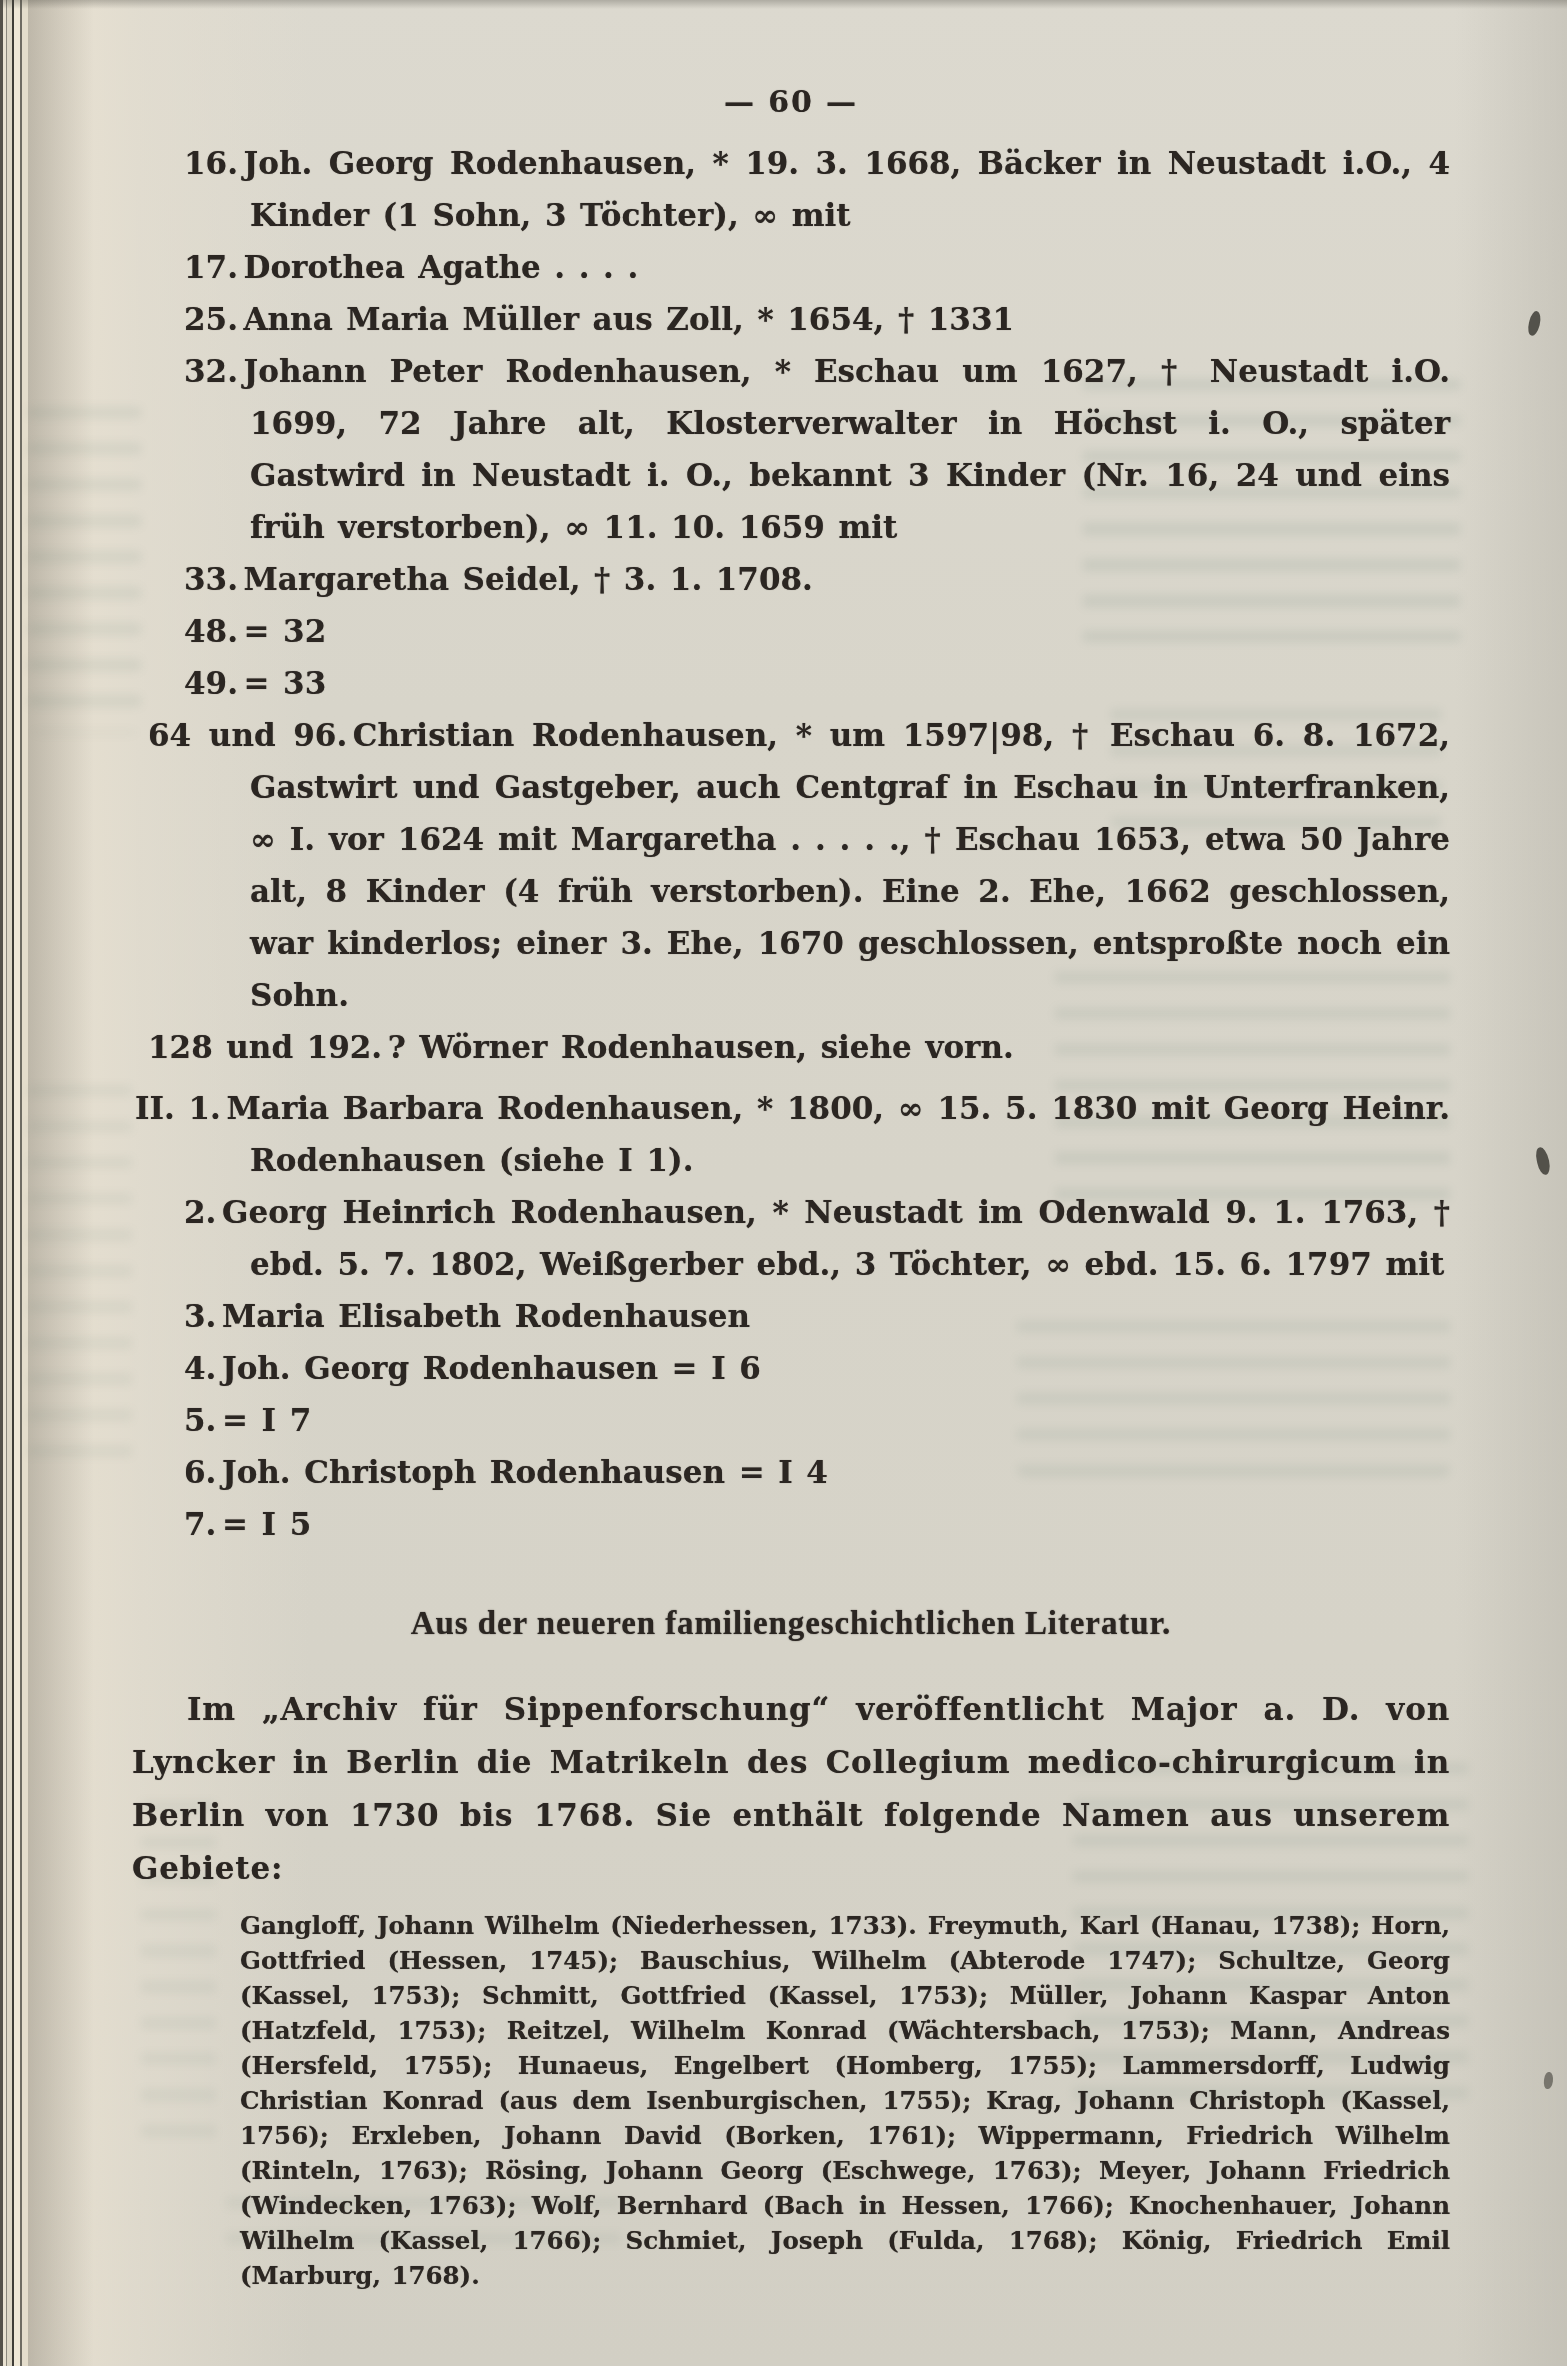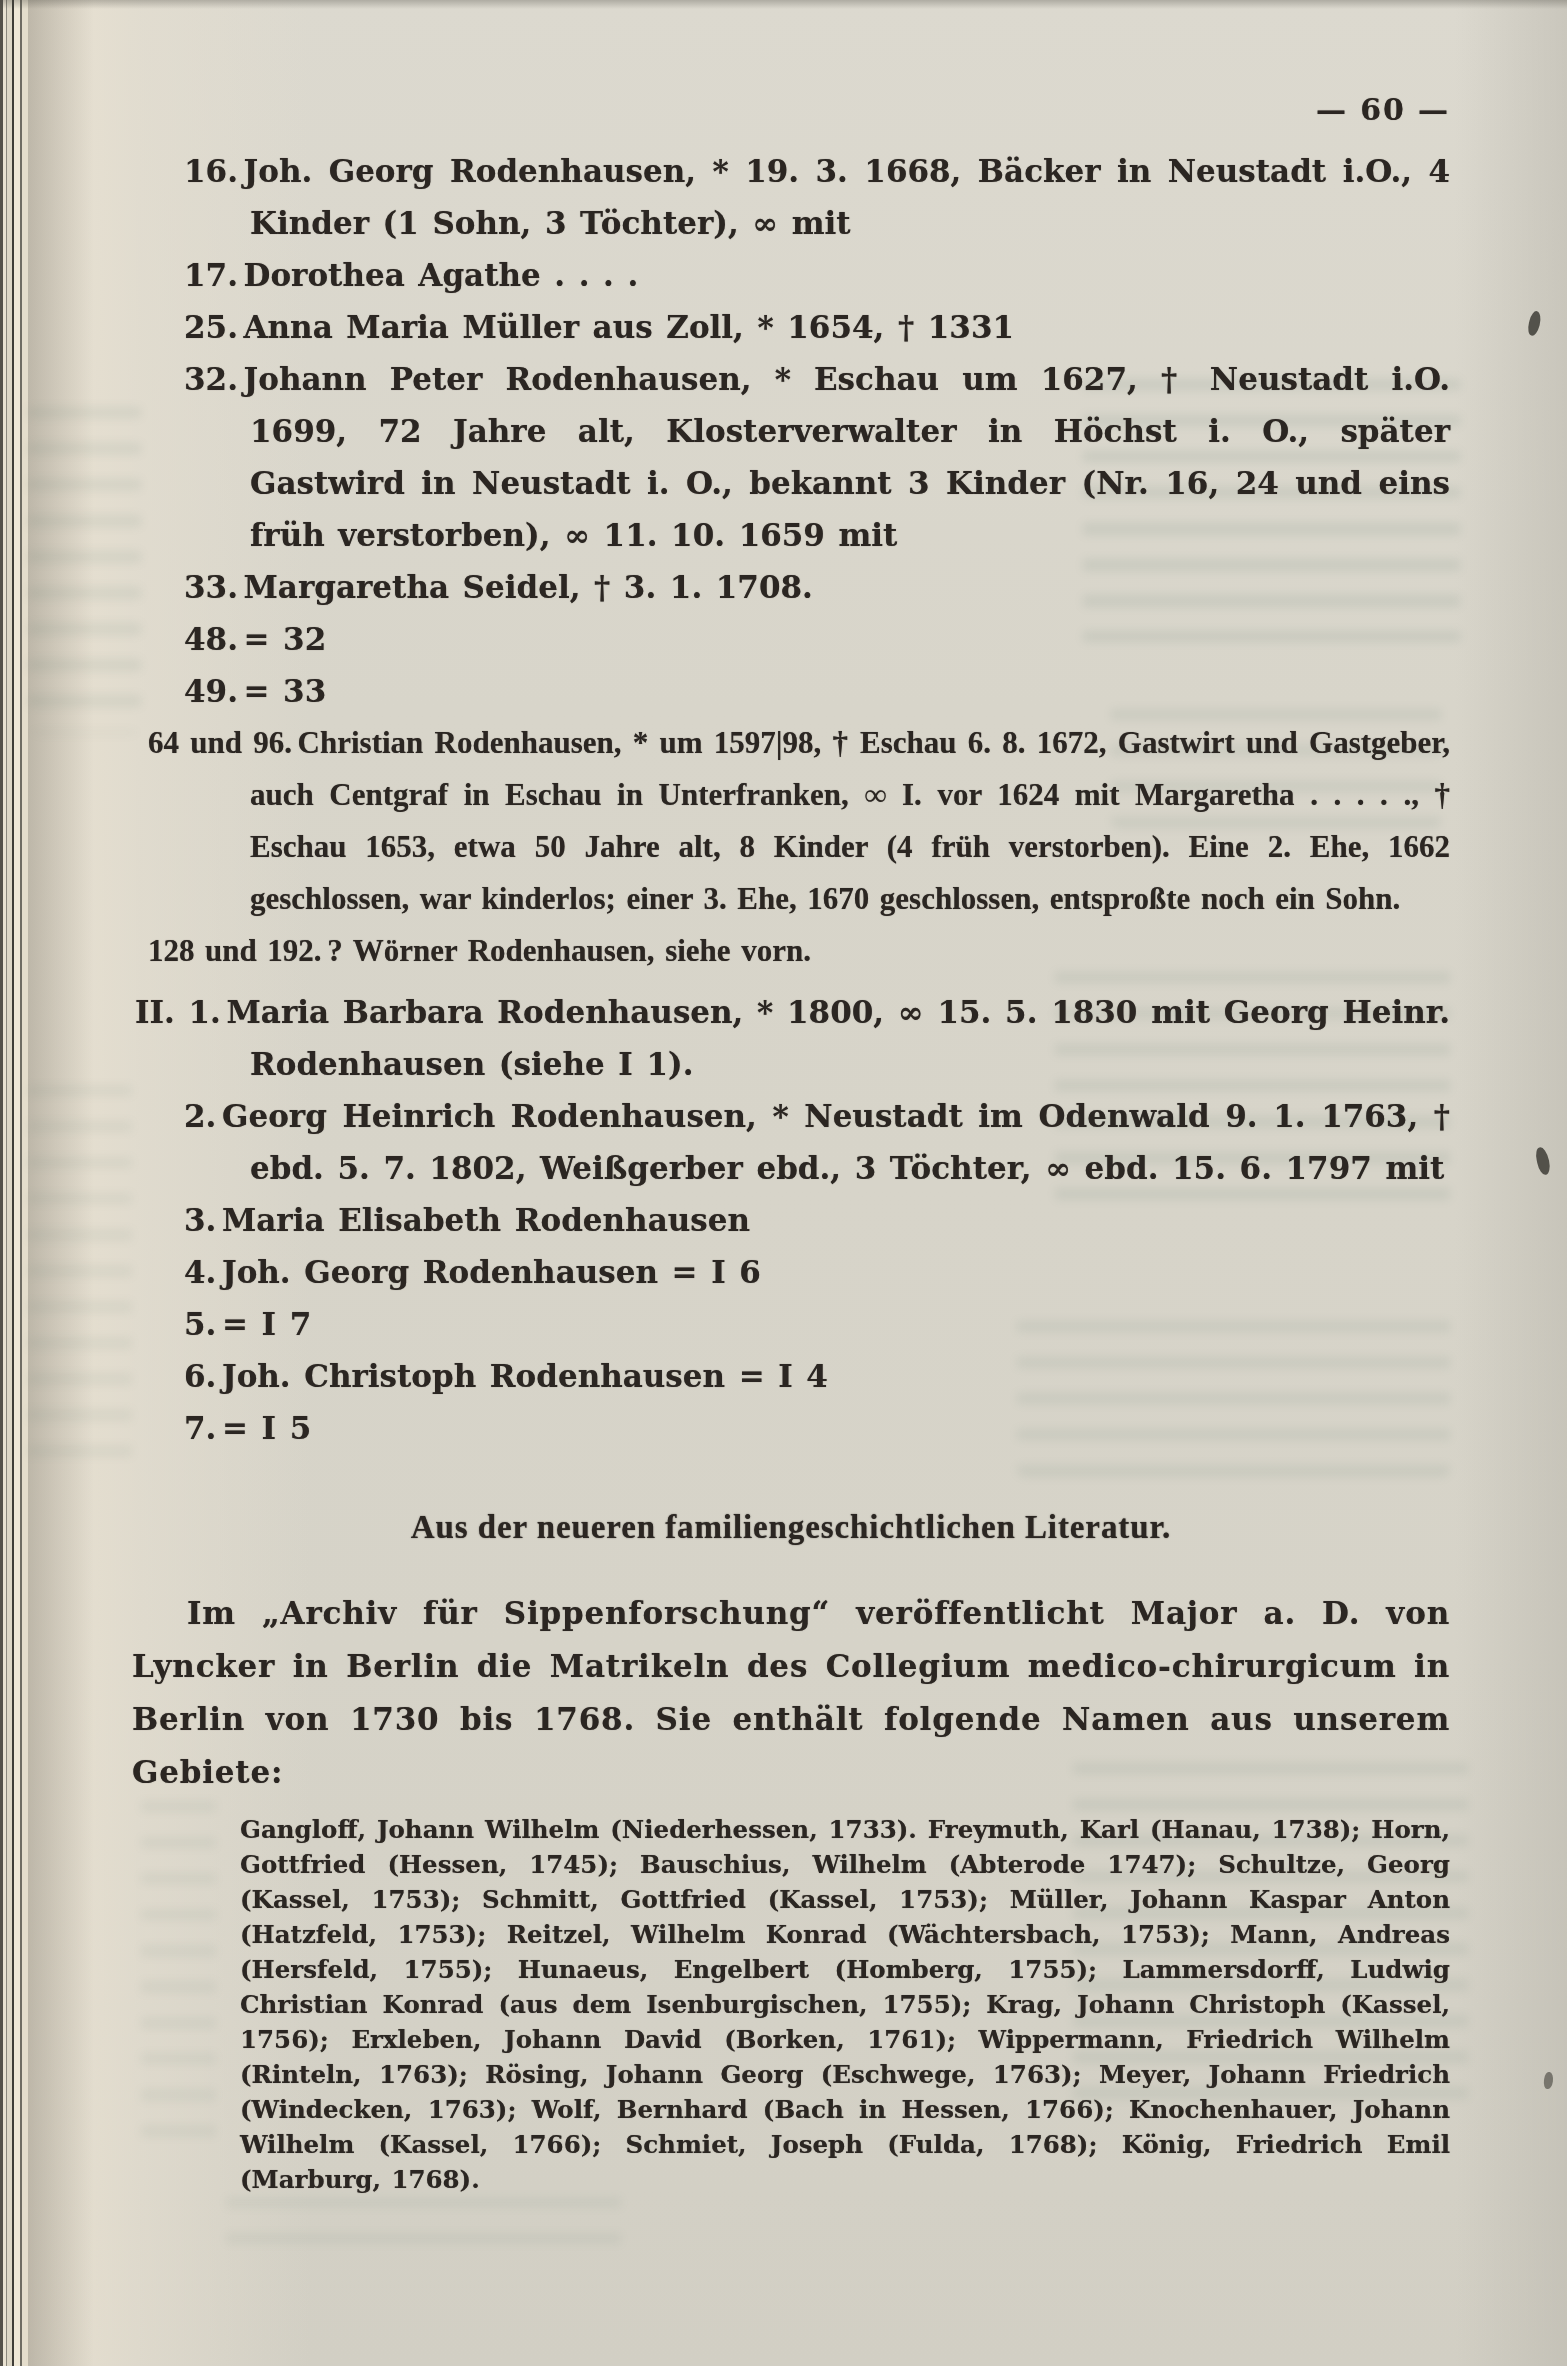--- a/index.html
+++ b/index.html
@@ -49,29 +49,29 @@
     opacity: .8;
   }
 
   .content {
     position: absolute; left: 132px; top: 73px; width: 1318px;
     font-size: 31px; line-height: 52px; font-weight: 700;
     text-shadow: 0 0 0.9px rgba(43,38,34,.55);
   }
 
   .pagenum {
-    text-align: right; font-size: 30px; line-height: 41px;
-    margin: 16px 0 15px 0; letter-spacing: 1.9px;
+    text-align: center; font-size: 30px; line-height: 41px;
+    margin: 8px 0 15px 0; letter-spacing: 1.9px;
   }
 
   .entry {
     margin: 0 0 0 118px; text-indent: -66px;
     text-align: justify; word-spacing: 2.8px;
   }
-  .entry.wide { text-indent: -102px; font-family: Liberation Serif, serif; }
+  .entry.wide { text-indent: -102px; }
   .entry.sect { text-indent: -115px; }
   .entry .lbl { padding-right: 5.6px; }
 
   .sep { height: 9.4px; }
 
   .heading {
     margin: 47px 0 34px 0; text-align: center;
     font-size: 33px; letter-spacing: 0.9px;
     text-shadow: 0 0 1.3px rgba(43,38,34,.8);
     font-family: Liberation Serif, serif;

